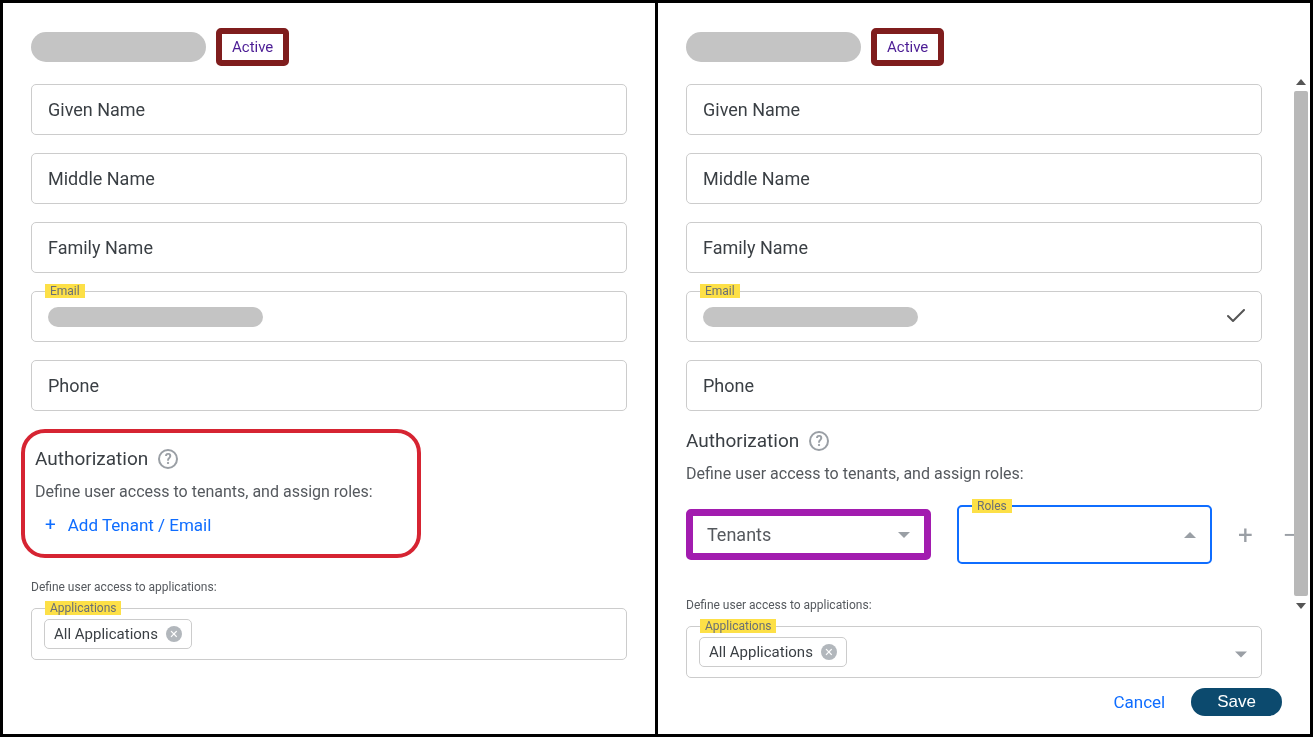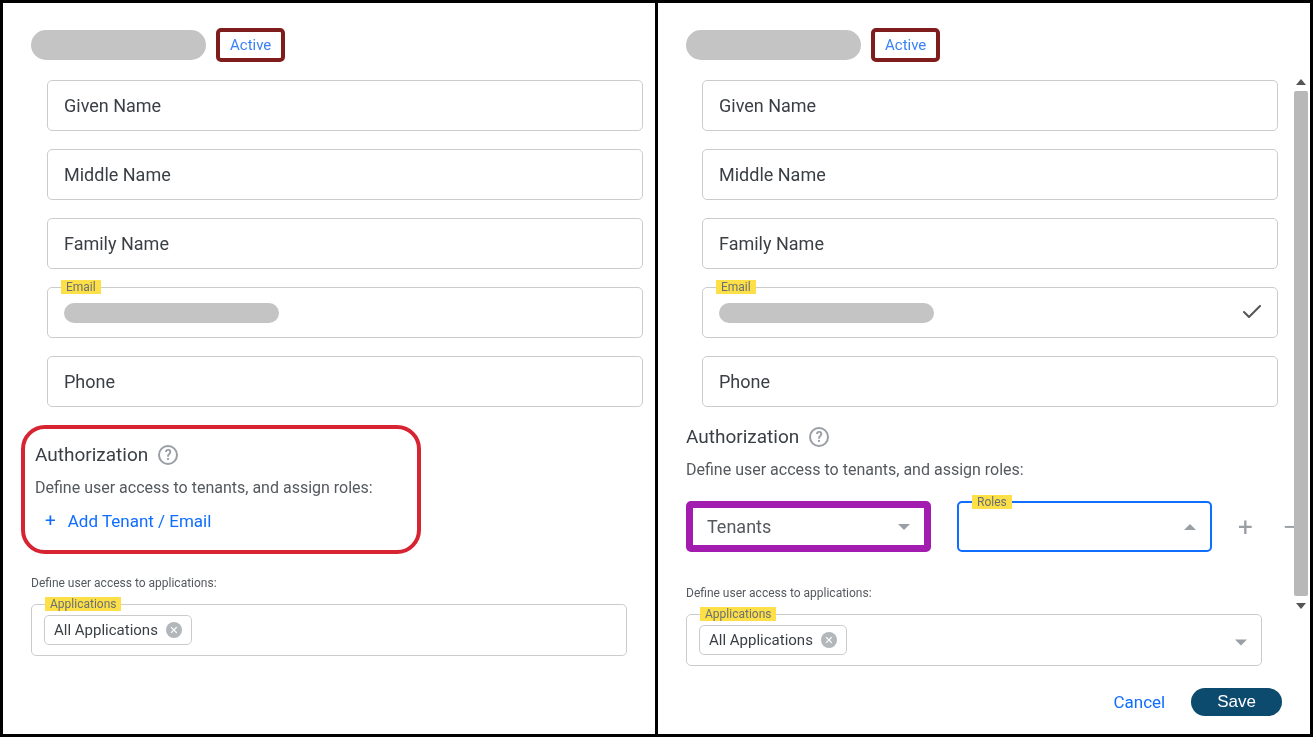--- a/index.html
+++ b/index.html
@@ -8,23 +8,23 @@
   .panel { flex: 1; position: relative; overflow: hidden; padding: 25px 28px 20px 28px; }
   .panel-left { border-right: 3px solid #000; }
   .panel-right { }
   .scrollbar-arrow-up, .scrollbar-arrow-down { position: absolute; right: 4px; width: 0; height: 0; border-left: 5px solid transparent; border-right: 5px solid transparent; }
   .scrollbar-arrow-up { top: 76px; border-bottom: 6px solid #555; }
   .scrollbar-arrow-down { top: 600px; border-top: 6px solid #555; }
   .scrollbar-thumb { position: absolute; right: 2px; top: 88px; width: 14px; height: 505px; background: #b8b8b8; border-radius: 2px; }
 
   .header-row { display: flex; align-items: center; gap: 10px; margin-bottom: 18px; }
   .name-pill { width: 175px; height: 30px; background: #c4c4c4; border-radius: 15px; }
-  .badge-active { border: 4px solid #7f1d1d; color: #3b82f6; border-radius: 5px; padding: 4px 10px; font-size: 15px; }
+  .badge-active { border: 6px solid #7f1d1d; color: #4c1d95; border-radius: 5px; padding: 4px 10px; font-size: 15px; }
 
-  .field { position: relative; width: 100%; border: 1px solid #ccc; border-radius: 5px; height: 51px; margin-bottom: 18px; display: flex; align-items: center; padding: 0 16px; color: #3a3f44; font-size: 18px; margin-left: 16px; }
+  .field { position: relative; width: 100%; border: 1px solid #ccc; border-radius: 5px; height: 51px; margin-bottom: 18px; display: flex; align-items: center; padding: 0 16px; color: #3a3f44; font-size: 18px; }
   .field.email { height: 51px; }
   .floating-label { position: absolute; top: -8px; left: 13px; background: #fde047; padding: 0 5px; font-size: 12px; color: #6a6f75; }
   .redact-pill { width: 215px; height: 20px; background: #c4c4c4; border-radius: 10px; }
   .check-icon { margin-left: auto; }
   .check-icon svg { stroke: #555; }
 
   .auth-row { display: flex; align-items: center; gap: 10px; color: #3a3f44; font-size: 19px; margin-top: 6px; }
   .help-circle { width: 20px; height: 20px; border: 2px solid #9a9fa5; border-radius: 50%; display: inline-flex; align-items: center; justify-content: center; color: #9a9fa5; font-size: 14px; font-weight: bold; }
   .auth-sub { color: #55595e; font-size: 16px; margin-top: 12px; }
 
@@ -37,21 +37,21 @@
   .app-sub { color: #55595e; font-size: 12px; margin-top: 22px; }
 
   .apps-box { position: relative; border: 1px solid #ccc; border-radius: 5px; margin-top: 14px; padding: 10px 12px; }
   .apps-box .floating-label { top: -8px; left: 13px; }
   .chip { display: inline-flex; align-items: center; gap: 8px; border: 1px solid #ccc; border-radius: 5px; padding: 5px 9px; font-size: 15px; color: #3a3f44; }
   .chip .x-circle { width: 16px; height: 16px; background: #b2b7bc; border-radius: 50%; display: inline-flex; align-items: center; justify-content: center; color: #fff; font-size: 11px; line-height: 1; }
   .chev-down-box { position: absolute; right: 14px; top: 50%; transform: translateY(-50%); color: #9a9fa5; }
 
   .tenant-row { display: flex; align-items: center; gap: 26px; margin-top: 22px; }
   .tenant-select { flex: 0 0 245px; height: 51px; border: 7px solid #a21caf; border-radius: 5px; display: flex; align-items: center; padding: 0 14px; color: #55595e; font-size: 18px; position: relative; }
-  .roles-select { flex: 0 0 255px; height: 51px; border: 2px solid #0f6dff; border-radius: 5px; position: relative; display: flex; align-items: center; padding: 0 14px; }
+  .roles-select { flex: 0 0 255px; height: 59px; border: 2px solid #0f6dff; border-radius: 5px; position: relative; display: flex; align-items: center; padding: 0 14px; }
   .roles-select .floating-label { color: #6a6f75; }
   .chev { margin-left: auto; width: 0; height: 0; border-left: 6px solid transparent; border-right: 6px solid transparent; }
   .chev.down { border-top: 6px solid #9a9fa5; }
   .chev.up { border-bottom: 6px solid #9a9fa5; }
   .row-icons { display: flex; gap: 30px; color: #9a9fa5; font-size: 26px; }
   .row-icons span { line-height: 1; }
 
   .footer { position: absolute; right: 28px; bottom: 18px; display: flex; align-items: center; gap: 26px; }
   .cancel-link { color: #0f6dff; font-size: 17px; cursor: pointer; margin-left: 29px; }
   .save-btn { background: #0c4a6e; color: #fff; border: none; border-radius: 22px; padding: 4px 26px; font-size: 17px; cursor: pointer; }

